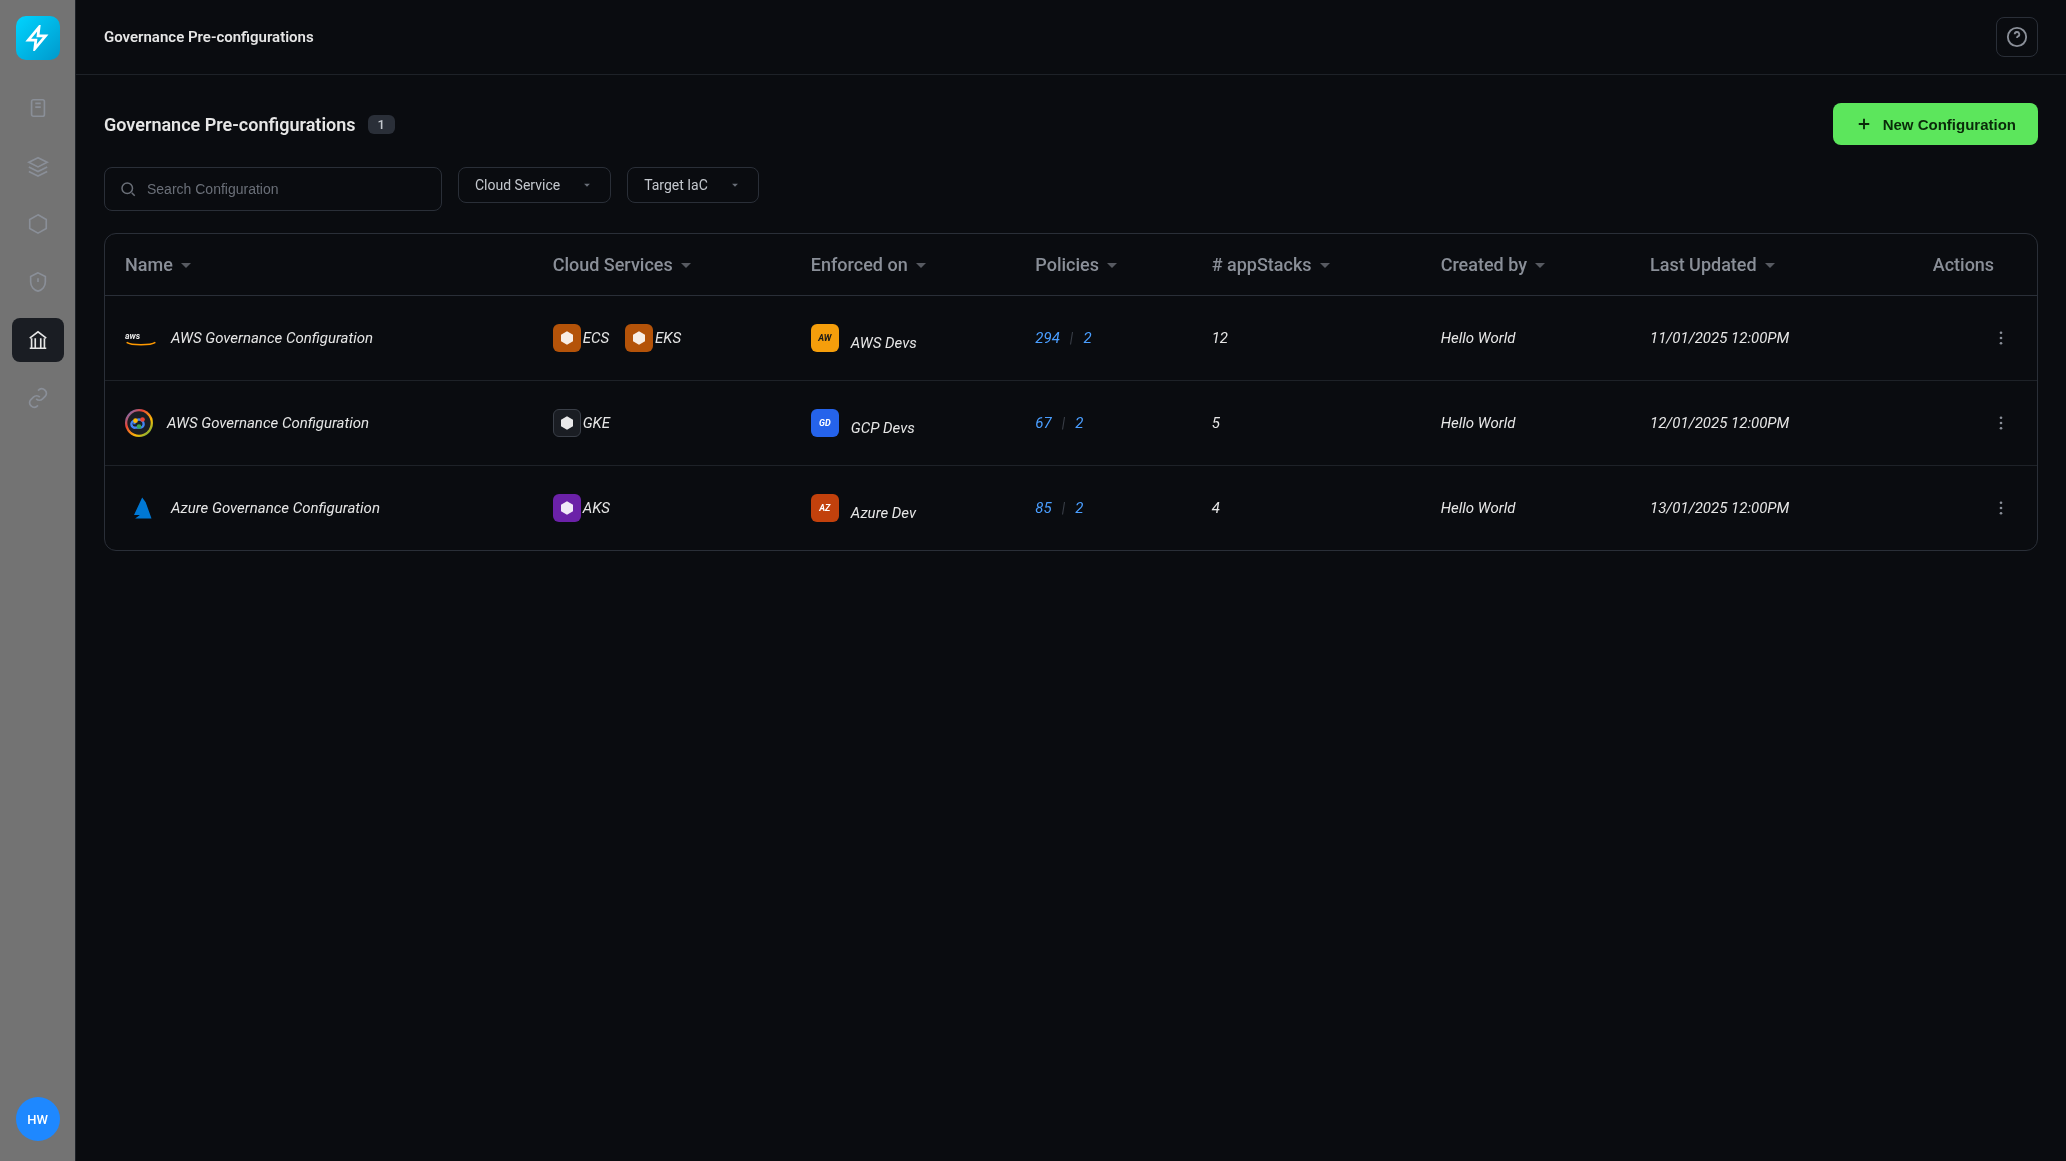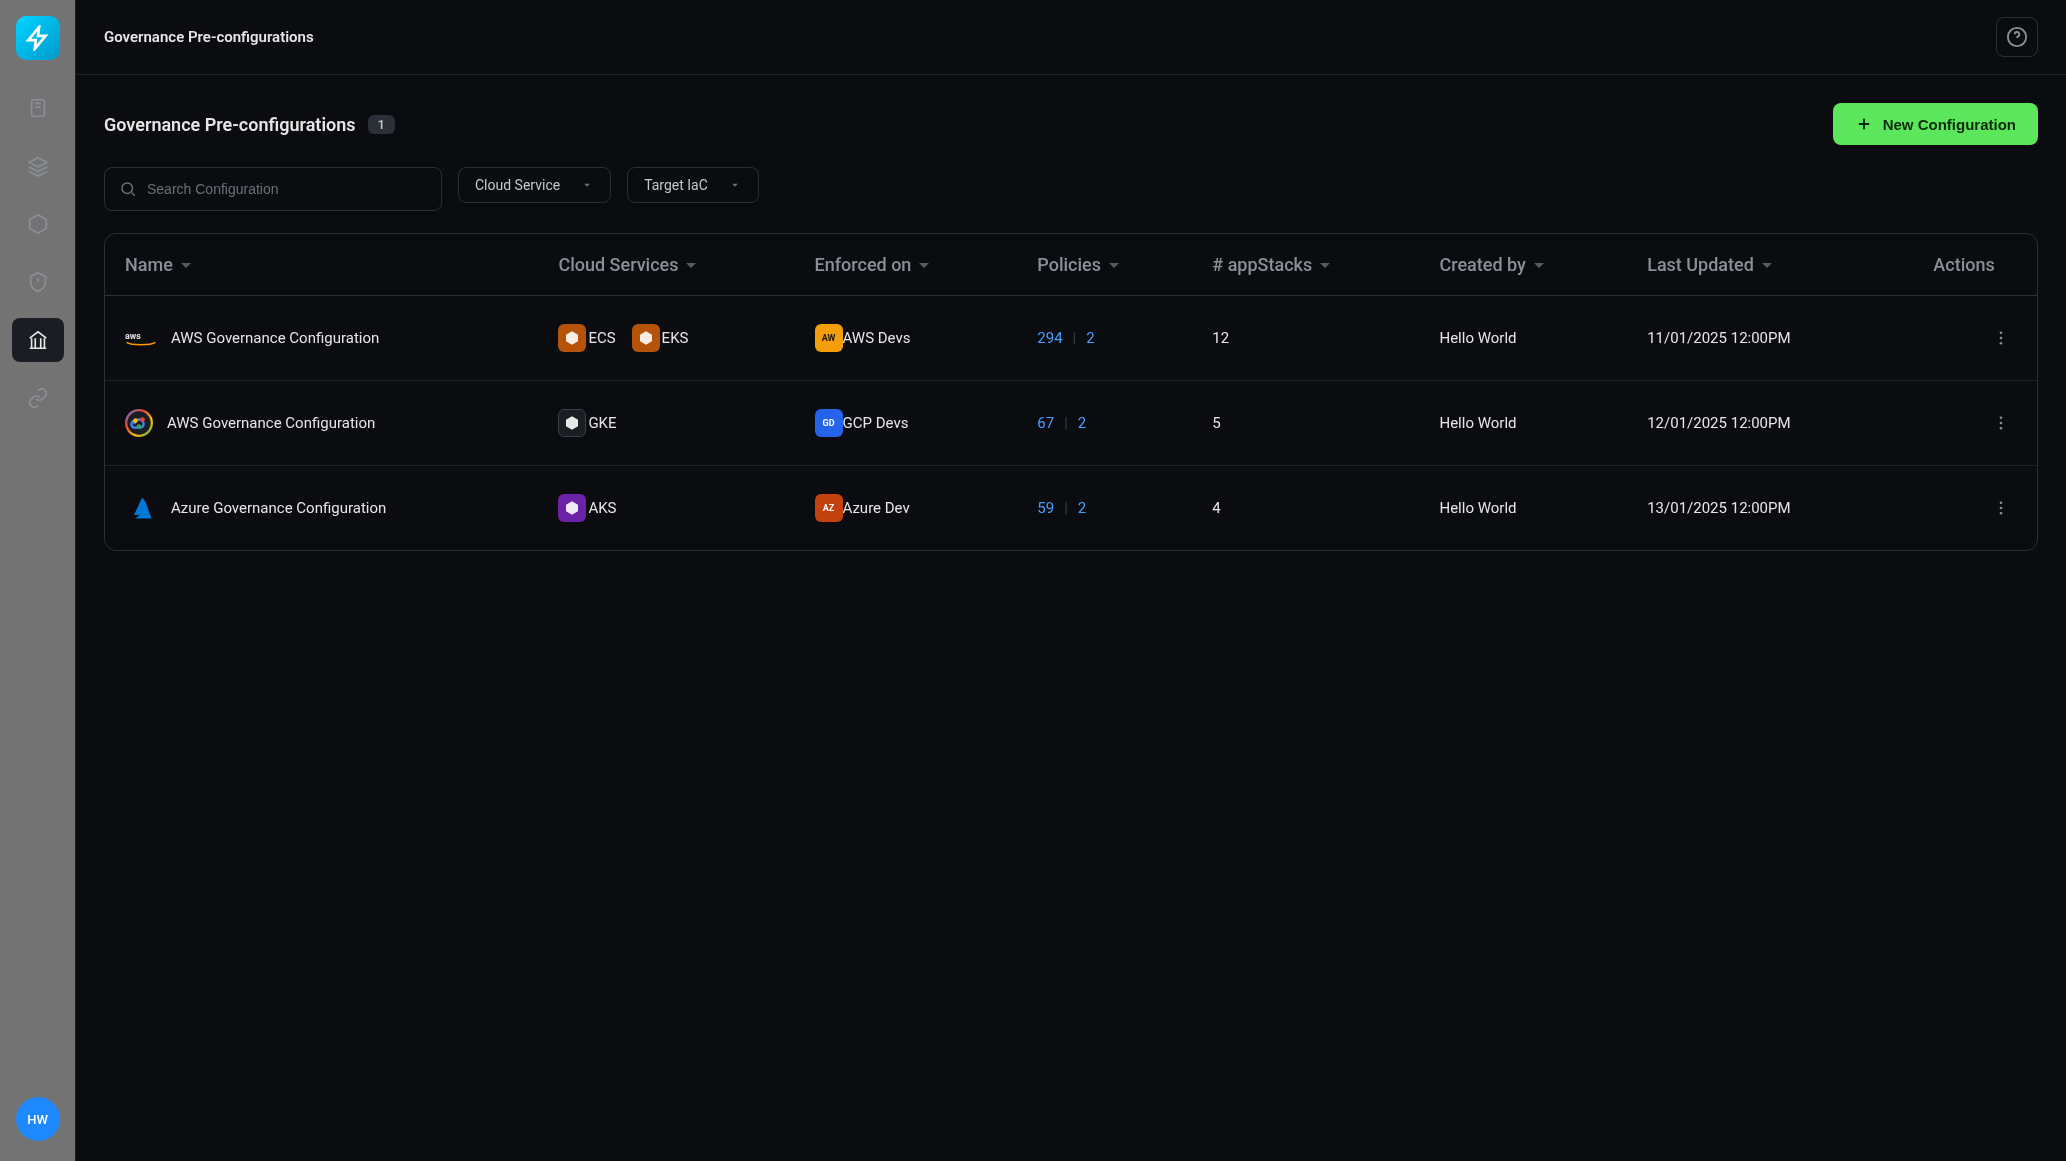--- a/index.html
+++ b/index.html
@@ -133,42 +133,42 @@
   font-size: 18px;
   font-weight: 500;
   color: #8a8f98;
   border-bottom: 1px solid #2a2f38;
 }
 thead th.right { text-align: center; }
 .th-inner { display: flex; align-items: center; gap: 8px; }
 .sort-caret { width: 10px; height: 10px; opacity: 0.6; }
 tbody tr { border-bottom: 1px solid #1e2228; }
 tbody tr:last-child { border-bottom: none; }
-tbody td { padding: 26px 20px; font-size: 15px; color: #e6e6e6; }
+tbody td { padding: 26px 20px; font-size: 15px; color: #e6e6e6; font-style: italic; }
 .name-cell { display: flex; align-items: center; gap: 14px; }
 .cloud-icon {
   width: 32px; height: 22px;
   display: flex; align-items: center; justify-content: center;
   font-size: 10px; font-weight: 700;
   border-radius: 4px;
 }
 .cloud-icon.aws { color: #ff9900; }
 .cloud-icon.gcp { background: linear-gradient(135deg,#4285f4,#ea4335,#fbbc05,#34a853); border-radius: 50%; width:28px; height:28px;}
 .cloud-icon.azure { color: #0078d4; }
 .service-chips { display: flex; gap: 16px; align-items: center; }
 .chip { display: flex; align-items: center; gap: 2px; }
 .chip-icon {
   width: 28px; height: 28px; border-radius: 6px;
   display: flex; align-items: center; justify-content: center;
 }
 .chip-icon.ecs, .chip-icon.eks { background: #b45309; }
 .chip-icon.gke { background: #1a1d23; border: 1px solid #3a3f48; }
 .chip-icon.aks { background: #6b21a8; }
 .chip-icon svg { width: 16px; height: 16px; }
-.enforced-cell { display: flex; align-items: center; }
+.enforced-cell { display: flex; align-items: flex-end; gap: 12px; }
 .team-badge {
   width: 28px; height: 28px; border-radius: 6px;
   display: flex; align-items: center; justify-content: center;
   font-size: 9px; font-weight: 700; color: #fff;
 }
 .team-badge.aws { background: #f59e0b; color: #1a1a1a;}
 .team-badge.gcp { background: #2563eb; }
 .team-badge.azure { background: #c2410c; }
 .policies-cell { display: flex; align-items: center; gap: 10px; color: #4a9eff; }
 .policy-sep { color: #3a3f48; }
@@ -470,21 +470,21 @@
                 </div>
               </td>
     <td>
                 <div class="enforced-cell">
       <div class="team-badge azure">AZ</div>
       <span>Azure Dev</span>
     </div>
               </td>
     <td>
                 <div class="policies-cell">
-      <span>59</span>
+      <span>85</span>
                   <span class="policy-sep">|</span>
                   <span>2</span>
     </div>
               </td>
     <td>4</td>
     <td>Hello World</td>
     <td>13/01/2025 12:00PM</td>
     <td class="actions-cell">
       <div class="more-btn">
         <svg viewBox="0 0 24 24" fill="currentColor">

